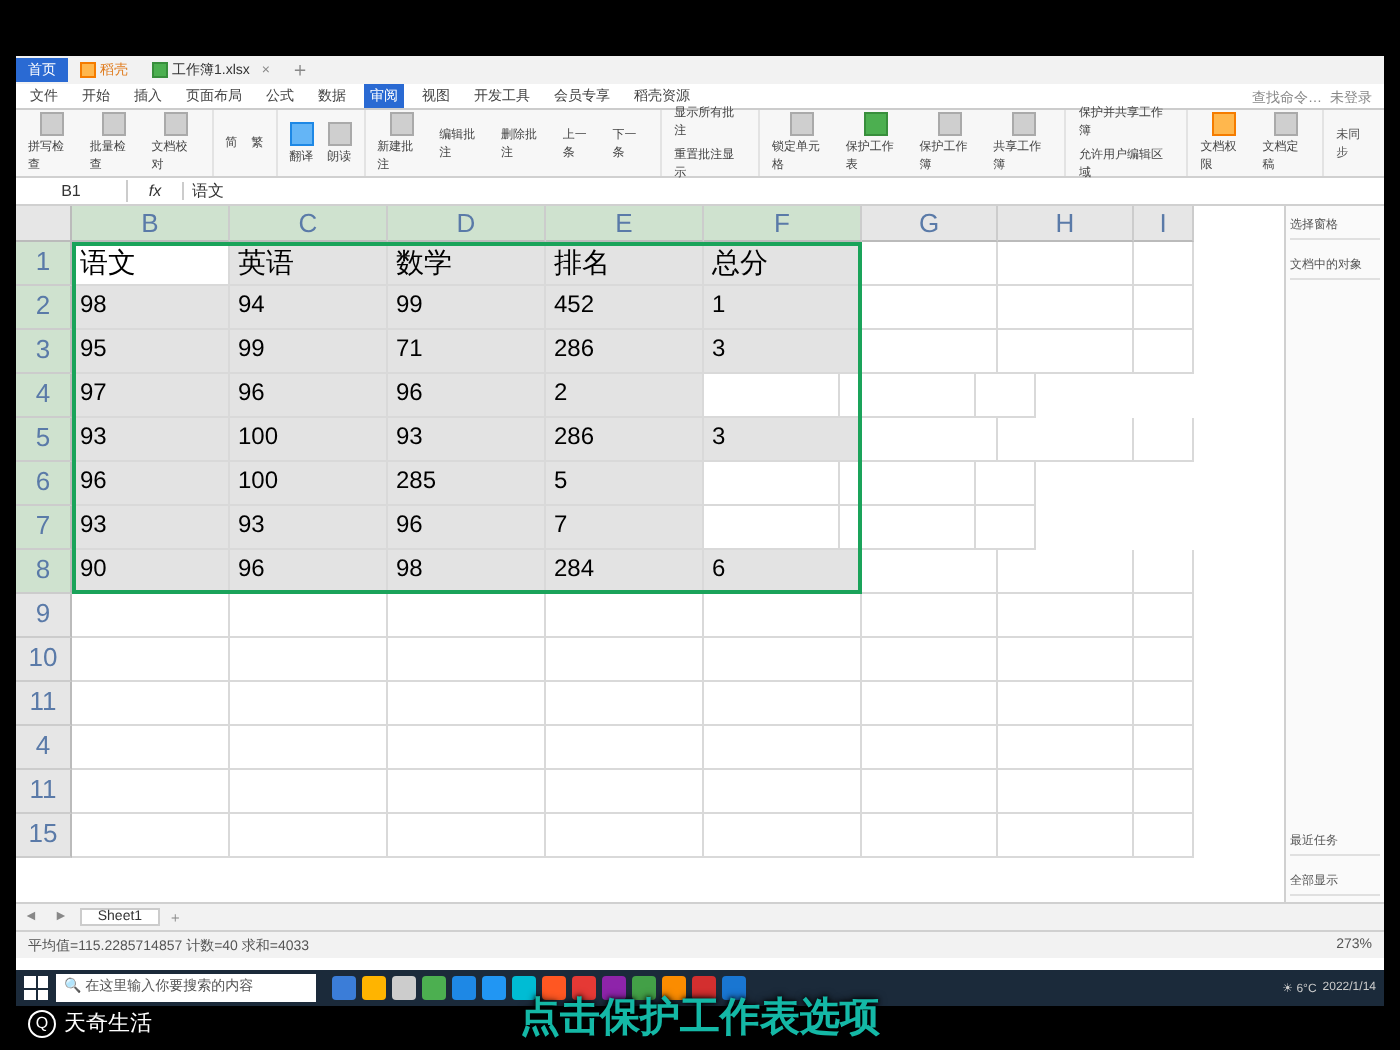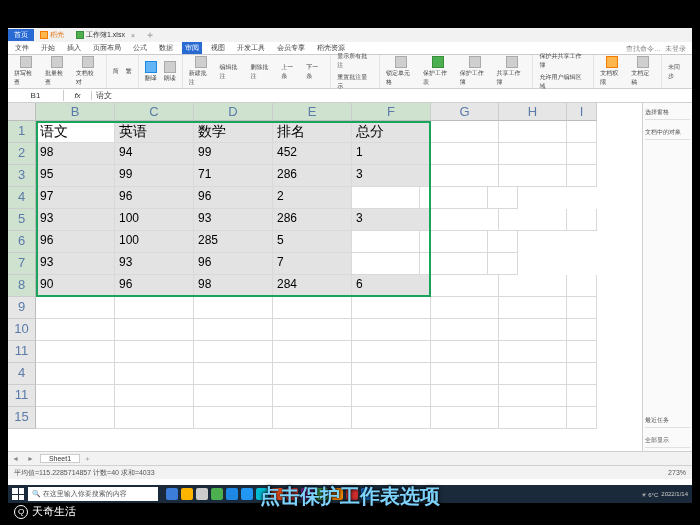--- a/index.html
+++ b/index.html
@@ -67,21 +67,21 @@
   .status-bar .spacer { flex:1;}
   
   .taskbar { position:absolute; bottom:22px; left:8px; width:684px; height:18px; background:#1b2a3a; display:flex; align-items:center; padding:0 2px; gap:2px;}
   .start { width:16px; height:16px; display:grid; grid-template-columns:1fr 1fr; grid-template-rows:1fr 1fr; gap:1px; padding:2px;}
   .start div { background:#fff;}
   .searchbox { background:#fff; color:#555; font-size:7px; height:14px; line-height:14px; padding:0 4px; width:130px;}
   .tb-icons { display:flex; gap:3px; margin-left:6px;}
   .tb-ic { width:12px; height:12px; border-radius:2px;}
   .tray { margin-left:auto; display:flex; align-items:center; gap:3px; color:#ccc; font-size:6px; padding-right:2px;}
   
-  .subtitle { position:absolute; bottom:12px; left:0; width:700px; height:34px; display:flex; justify-content:center; align-items:center; color:#7dd3fc; font-size:20px; font-weight:600; text-shadow: 0 0 4px #000, 0 0 2px #000;}
+  .subtitle { position:absolute; bottom:0; left:0; width:700px; height:34px; display:flex; justify-content:center; align-items:center; color:#14b8a6; font-size:20px; font-weight:600; text-shadow: 0 0 4px #000, 0 0 2px #000;}
   .watermark { position:absolute; left:14px; bottom:6px; color:#fff; font-size:11px; display:flex; align-items:center; gap:4px; text-shadow:0 0 2px #000;}
   .watermark .logo { width:14px;height:14px;border:1.5px solid #fff;border-radius:50%; display:flex;align-items:center;justify-content:center;font-size:8px;}
 </style>
 </head>
 <body>
 
 <div class="screenshot-frame">
   <div class="window">
 
     <div class="title-tabs">

